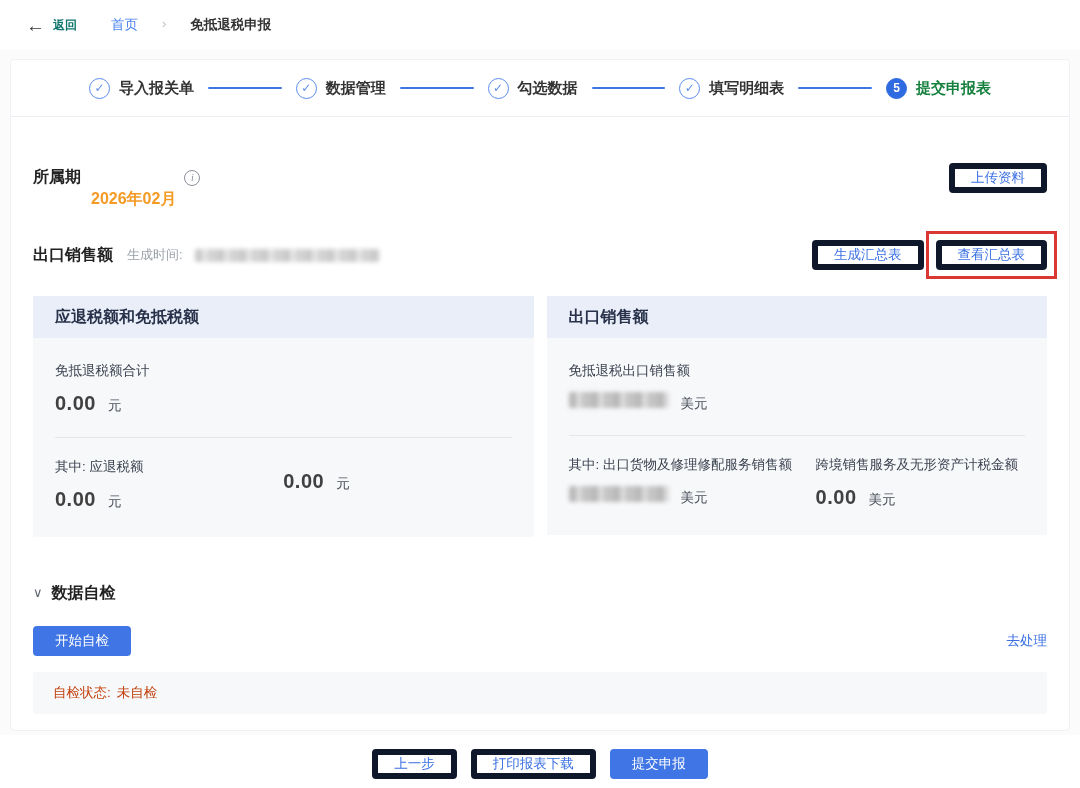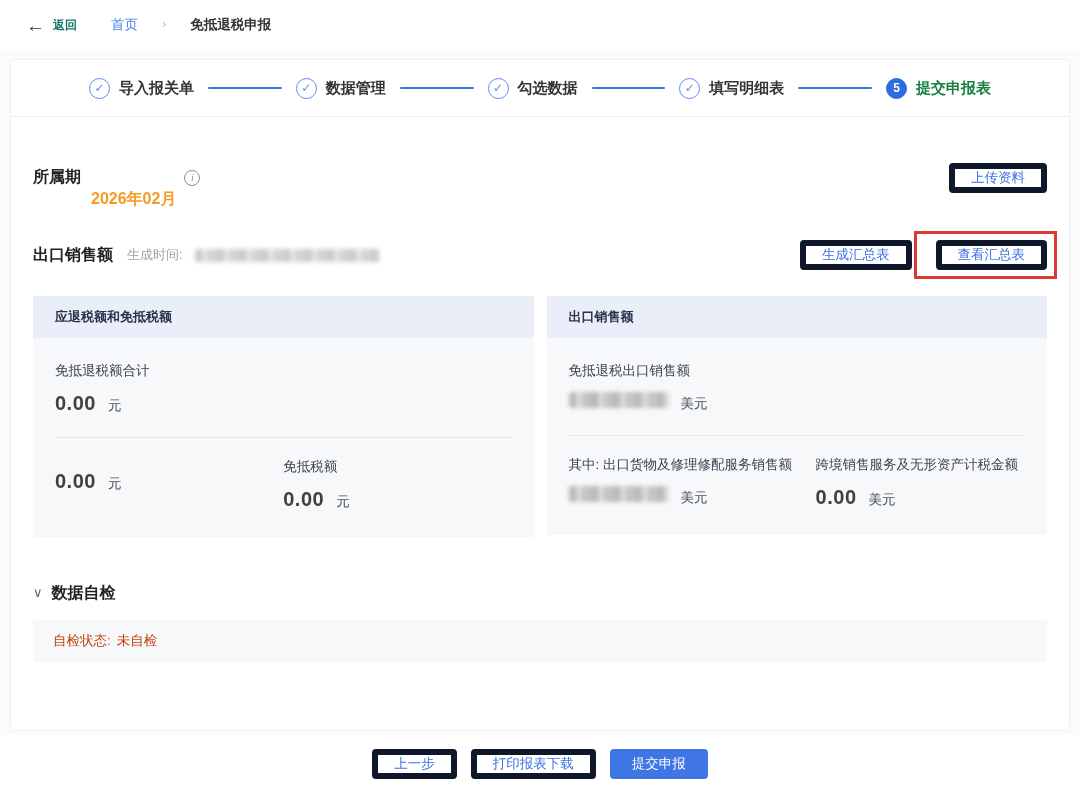--- a/index.html
+++ b/index.html
@@ -50,29 +50,29 @@
   
   .summary-row { display:flex; align-items:center; margin-top:30px; }
   .summary-title { font-size:16px; font-weight:700; color:#222; }
   .gen-label { font-size:13px; color:#9aa0a8; margin-left:14px; }
   .blur-blob { display:inline-block; border-radius:2px; filter:blur(2px);
     background:repeating-linear-gradient(90deg,#b9b9b9 0 7px,#dadada 7px 13px,#c4c4c4 13px 22px);
     vertical-align:middle; }
   .blob-time { width:185px; height:13px; margin-left:12px; opacity:.75; }
   .summary-row .btn { margin-left:12px; }
   .view-wrap { position:relative; margin-left:12px; }
-  .view-wrap .btn { margin-left:12px; }
+  .view-wrap .btn { margin-left:0; }
   .red-frame { position:absolute; left:-10px; right:-10px; top:-9px; bottom:-9px;
     border:3px solid #da3832; pointer-events:none; }
 
   
   .panels { display:flex; gap:13px; margin-top:26px; }
   .panel { flex:1; }
   .panel-header { background:#eaeef9; height:42px; display:flex; align-items:center;
-    padding:0 22px; font-size:13px; font-weight:700; color:#27324a; }
+    padding:0 22px; font-size:16px; font-weight:700; color:#27324a; }
   .panel-body { background:#f7f8fa; padding:24px 22px 26px; }
   .field-label { font-size:13.5px; color:#3c4350; }
   .value-row { margin-top:12px; display:flex; align-items:baseline; gap:12px; }
   .value { font-size:20px; font-weight:600; color:#404040; letter-spacing:.5px; }
   .unit { font-size:13.5px; color:#4a505b; }
   .blob-val { width:100px; height:16px; }
   .panel-divider { height:1px; background:#e4e6ea; margin:22px 0 20px; }
   .detail-cols { display:flex; }
   .detail-col { flex:1; }
   .panel-right .detail-col.first { flex:1.18; }
@@ -163,27 +163,27 @@
         <div class="panel-header">应退税额和免抵税额</div>
         <div class="panel-body">
           <div class="field-label">免抵退税额合计</div>
           <div class="value-row">
             <span class="value">0.00</span>
             <span class="unit">元</span>
           </div>
           <div class="panel-divider"></div>
           <div class="detail-cols">
             <div class="detail-col first">
+              <div class="field-label">其中: 应退税额</div>
               <div class="value-row">
                 <span class="value">0.00</span>
                 <span class="unit">元</span>
               </div>
             </div>
             <div class="detail-col">
-              <div class="field-label">免抵税额</div>
               <div class="value-row">
                 <span class="value">0.00</span>
                 <span class="unit">元</span>
               </div>
             </div>
           </div>
         </div>
       </div>
 
       <div class="panel panel-right">
@@ -214,20 +214,25 @@
         </div>
       </div>
 
     </div>
 
     <div class="selfcheck-head">
       <span class="chevron">∨</span>
       <span class="selfcheck-title">数据自检</span>
     </div>
 
+    <div class="selfcheck-actions">
+      <button class="btn primary">开始自检</button>
+      <span class="spacer"></span>
+      <span class="go-link">去处理</span>
+    </div>
 
     <div class="status-box">
       <span>自检状态:</span>
       <span>未自检</span>
     </div>
 
   </div>
 </div>
 
 <div class="footer">

